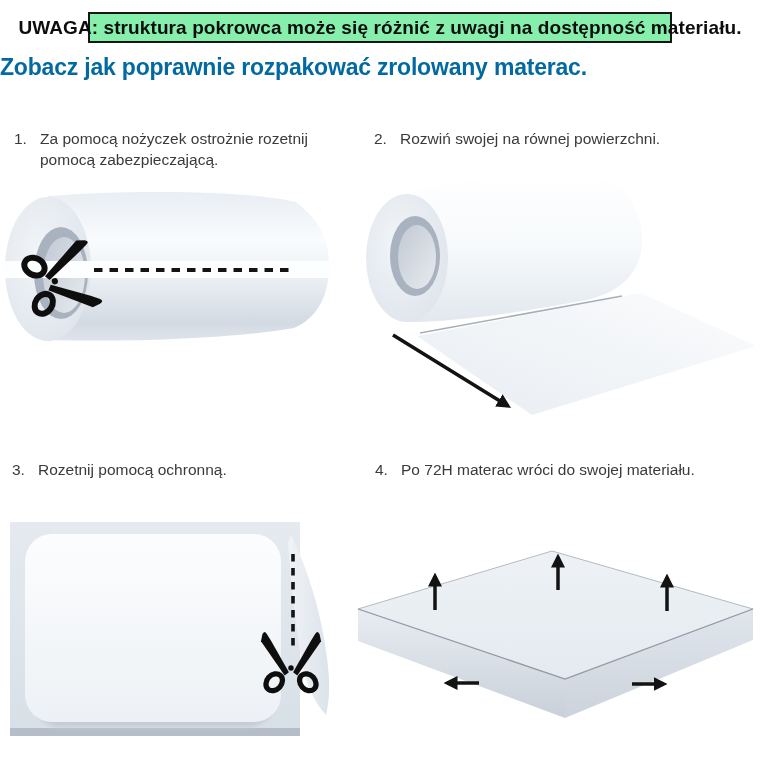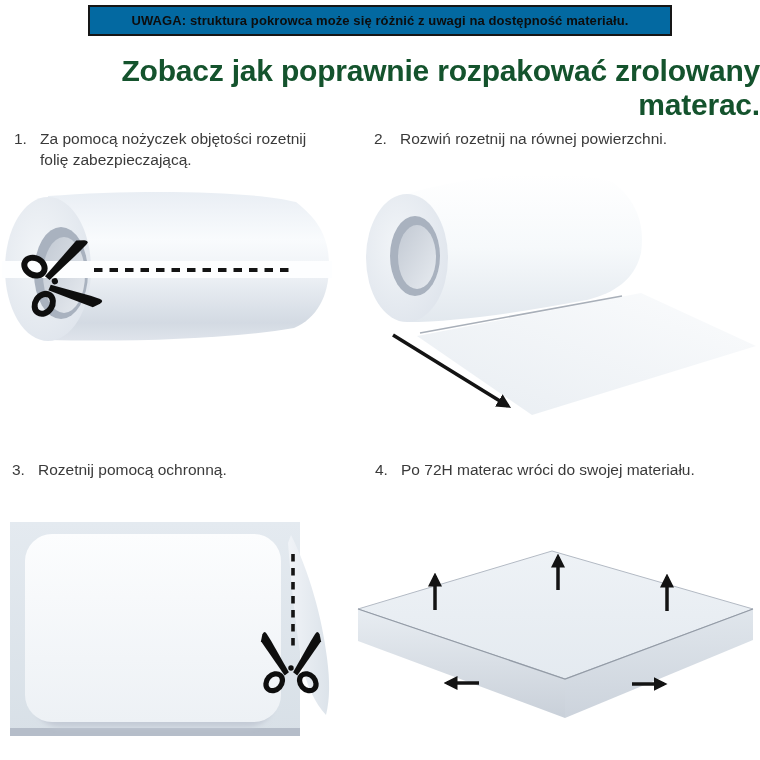--- a/index.html
+++ b/index.html
@@ -4,35 +4,35 @@
 <style>
   html, body { margin: 0; padding: 0; }
   body {
     width: 760px; height: 760px;
     background: #ffffff;
     font-family: "Liberation Sans", "DejaVu Sans", sans-serif;
     position: relative;
     overflow: hidden;
   }
   .banner {
-    position: absolute; left: 88px; top: 5px;
+    position: absolute; left: 88px; top: 12px;
     width: 584px; height: 31px;
     box-sizing: border-box;
     border: 2px solid #161616;
-    background: #0369a1;
+    background: #86efac;
     display: flex; align-items: center; justify-content: center;
-    font-size: 13px; font-weight: 700; color: #0d0d0d;
+    font-size: 19px; font-weight: 700; color: #0d0d0d;
     letter-spacing: 0.1px;
     white-space: nowrap;
   }
   .headline {
     position: absolute; left: 0; top: 54px; width: 760px;
     margin: 0;
-    text-align: right;
-    font-size: 30px; font-weight: 700; color: #14532d;
+    text-align: left;
+    font-size: 23px; font-weight: 700; color: #0369a1;
     letter-spacing: -0.2px;
   }
   .step-caption {
     position: absolute;
     display: flex;
     font-size: 15.5px; line-height: 21px; color: #3a3a3a;
   }
   .step-caption .num { flex: 0 0 26px; }
   .step-caption .txt { flex: 1 1 auto; }
   #cap1 { left: 14px; top: 128px; width: 320px; }
@@ -118,25 +118,25 @@
   </svg>
 
   <div class="banner">
     <span>UWAGA: struktura pokrowca może się różnić z uwagi na dostępność materiału.</span>
   </div>
 
   <h1 class="headline">Zobacz jak poprawnie rozpakować zrolowany materac.</h1>
 
   <div class="step-caption" id="cap1">
     <span class="num">1.</span>
-    <span class="txt">Za pomocą nożyczek objętości rozetnij folię zabezpieczającą.</span>
+    <span class="txt">Za pomocą nożyczek ostrożnie rozetnij pomocą zabezpieczającą.</span>
   </div>
   <div class="step-caption" id="cap2">
     <span class="num">2.</span>
-    <span class="txt">Rozwiń rozetnij na równej powierzchni.</span>
+    <span class="txt">Rozwiń swojej na równej powierzchni.</span>
   </div>
   <div class="step-caption" id="cap3">
     <span class="num">3.</span>
     <span class="txt">Rozetnij pomocą ochronną.</span>
   </div>
   <div class="step-caption" id="cap4">
     <span class="num">4.</span>
     <span class="txt">Po 72H materac wróci do swojej materiału.</span>
   </div>
 

